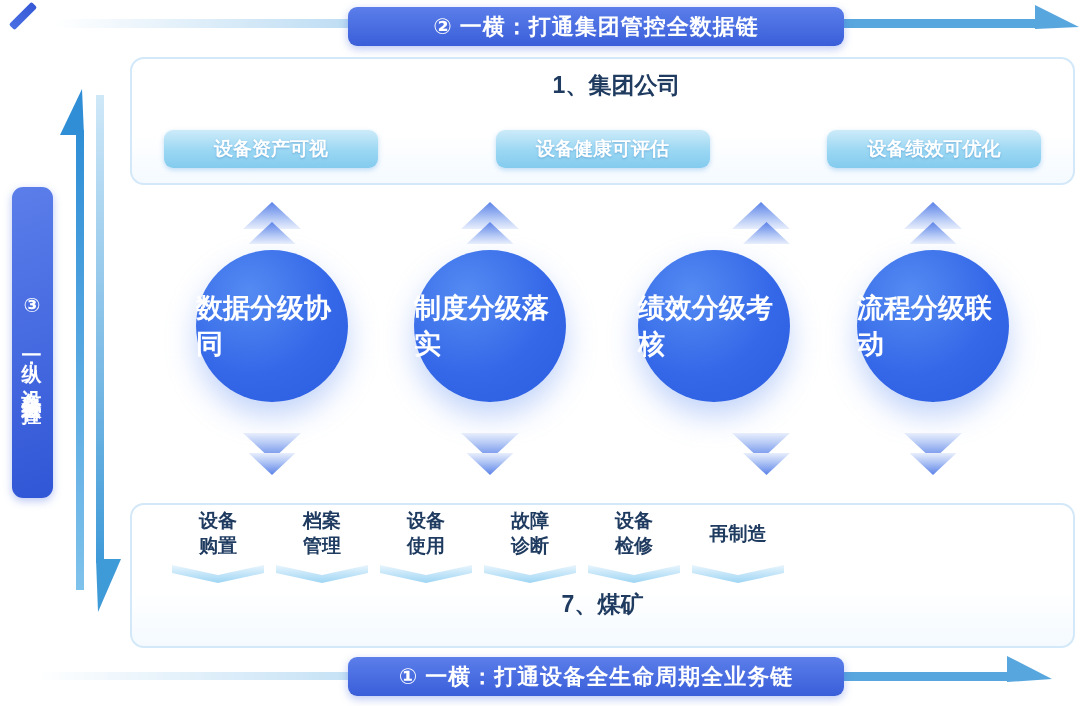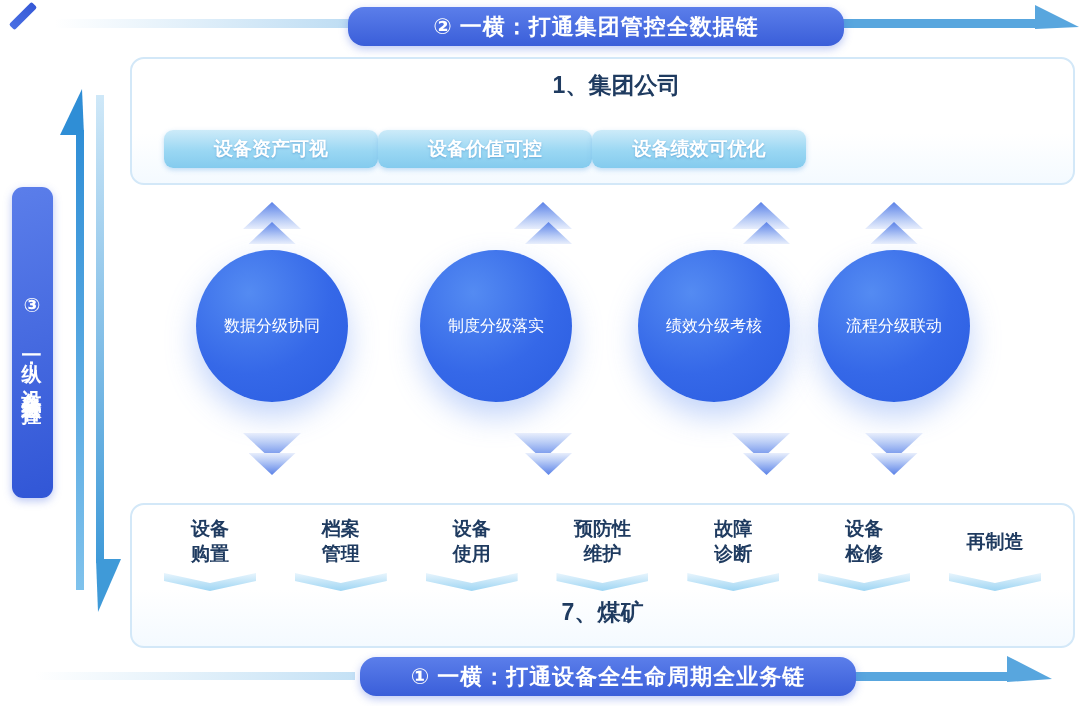--- a/index.html
+++ b/index.html
@@ -17,68 +17,68 @@
   .hline-right-top{position:absolute;left:838px;top:19px;width:205px;height:9px;background:#58a6de;}
   .head-top{position:absolute;left:1035px;top:5px;width:44px;height:24px;
     clip-path:polygon(0 0,100% 92%,0 100%);background:#58a6de;}
   .hline-left-bot{position:absolute;left:35px;top:672px;width:320px;height:8px;
     background:linear-gradient(90deg,rgba(255,255,255,0),#c4e1f5);}
   .hline-right-bot{position:absolute;left:838px;top:672px;width:172px;height:9px;background:#58a6de;}
   .head-bot{position:absolute;left:1007px;top:656px;width:45px;height:26px;
     clip-path:polygon(0 0,100% 88%,0 100%);background:#58a6de;}
 
   
-  .banner{position:absolute;left:348px;width:496px;height:39px;border-radius:16px;
+  .banner{position:absolute;left:348px;width:496px;height:39px;border-radius:9px;
     background:linear-gradient(180deg,#5b7eea,#3a5ed9);
     display:flex;align-items:center;justify-content:center;
     color:#ffffff;font-weight:bold;font-size:22px;letter-spacing:1px;
     box-shadow:0 3px 8px rgba(60,95,220,.35);}
   .banner.top{top:7px;}
-  .banner.bottom{top:657px;margin-left:12px;}
+  .banner.bottom{top:657px;}
 
   .left-banner{position:absolute;left:12px;top:187px;width:41px;height:311px;border-radius:11px;
     background:linear-gradient(160deg,#5b7eea,#3156d6);
     display:flex;align-items:center;justify-content:center;
     color:#ffffff;font-weight:bold;font-size:20px;
     writing-mode:vertical-rl;text-orientation:upright;letter-spacing:3px;
     box-shadow:0 3px 8px rgba(60,95,220,.35);}
 
   
   .wbox{position:absolute;left:130px;width:945px;border:2px solid #d3e8f8;border-radius:14px;
     background:linear-gradient(180deg,#ffffff 60%,#f4faff);box-sizing:border-box;}
   .wbox.group{top:57px;height:128px;}
   .wbox.mine{top:503px;height:145px;}
   .wbox-title{text-align:center;color:#1f3b60;font-weight:bold;font-size:23px;}
   .group .wbox-title{margin-top:11px;padding-left:28px;}
-  .pill-row{display:flex;padding:16px 32px;margin-top:13px;}
+  .pill-row{display:flex;justify-content:space-between;padding:16px 32px;margin-top:13px;}
   .pill{width:214px;height:38px;border-radius:9px;
     background:linear-gradient(180deg,#cdebf9 0%,#9ad7f3 55%,#84cbee 100%);
     display:flex;align-items:center;justify-content:center;
     color:#ffffff;font-weight:bold;font-size:19px;
     text-shadow:0 1px 2px rgba(70,140,200,.55);
     box-shadow:0 2px 5px rgba(120,180,230,.45);}
 
   
   .col{position:absolute;top:202px;width:164px;display:flex;flex-direction:column;align-items:center;}
   .chev{clip-path:polygon(50% 0,100% 100%,0 100%);
     background:linear-gradient(180deg,#5b82e8 0%,#b9ccf6 65%,#e8eefc 100%);}
   .chev.c1{width:58px;height:27px;}
   .chev.c2{width:47px;height:22px;margin-top:-7px;}
   .chev-down{clip-path:polygon(0 0,100% 0,50% 100%);
     background:linear-gradient(180deg,#e8eefc 0%,#b9ccf6 35%,#5b82e8 100%);}
   .chev-down.c1{width:58px;height:27px;}
   .chev-down.c2{width:47px;height:22px;margin-top:-7px;}
   .circle{width:152px;height:152px;border-radius:50%;margin-top:6px;margin-bottom:31px;
     background:radial-gradient(circle at 35% 28%,#548bf2 0%,#3568e8 55%,#2a5ce0 100%);
     display:flex;align-items:center;justify-content:center;
-    color:#ffffff;font-weight:normal;font-size:16px;
+    color:#ffffff;font-weight:bold;font-size:27px;
     box-shadow:0 14px 30px rgba(120,160,245,.45);}
 
   
-  .item-row{display:flex;justify-content:space-between;padding:0 26px;margin-top:10px;}
+  .item-row{display:flex;justify-content:flex-start;padding:0 34px;margin-top:2px;}
   .item{width:104px;display:flex;flex-direction:column;align-items:center;}
   .item-label{height:54px;display:flex;align-items:center;justify-content:center;text-align:center;
     color:#1f3b60;font-weight:bold;font-size:19px;line-height:1.3;white-space:pre-line;}
   .item-chev{width:92px;height:18px;margin-top:4px;
     clip-path:polygon(0 0,50% 55%,100% 0,100% 45%,50% 100%,0 45%);
     background:linear-gradient(180deg,#e8f5fd,#9ed5f3);}
   .mine .wbox-title{margin-top:6px;}
 </style>
 </head>
 <body>
@@ -111,47 +111,47 @@
     <polygon points="27,4 5,50 29,50" fill="#2f8ed6"></polygon>
     <rect x="21" y="45" width="8" height="460" fill="url(#gL)"></rect>
     <rect x="41" y="10" width="8" height="468" fill="url(#gR)"></rect>
     <polygon points="41,474 66,474 43,527" fill="#3f9ad8"></polygon>
   </svg>
 
   <div class="wbox group">
     <div class="wbox-title">1、集团公司</div>
     <div class="pill-row">
       <div class="pill">设备资产可视</div>
-      <div class="pill">设备价值可控</div>
+      <div class="pill">设备健康可评估</div>
       <div class="pill">设备绩效可优化</div>
     </div>
   </div>
 
   <div class="col" style="left:190px;">
     <div class="chev c1"></div>
     <div class="chev c2"></div>
     <div class="circle">数据分级协同</div>
     <div class="chev-down c1"></div>
     <div class="chev-down c2"></div>
   </div>
-  <div class="col" style="left:408px;align-items:flex-end;">
+  <div class="col" style="left:408px;">
     <div class="chev c1"></div>
     <div class="chev c2"></div>
     <div class="circle">制度分级落实</div>
     <div class="chev-down c1"></div>
     <div class="chev-down c2"></div>
   </div>
   <div class="col" style="left:626px;align-items:flex-end;">
     <div class="chev c1"></div>
     <div class="chev c2"></div>
     <div class="circle">绩效分级考核</div>
     <div class="chev-down c1"></div>
     <div class="chev-down c2"></div>
   </div>
-  <div class="col" style="left:812px;">
+  <div class="col" style="left:851px;">
     <div class="chev c1"></div>
     <div class="chev c2"></div>
     <div class="circle">流程分级联动</div>
     <div class="chev-down c1"></div>
     <div class="chev-down c2"></div>
   </div>
 
   <div class="wbox mine">
     <div class="item-row">
       <div class="item">
@@ -160,25 +160,20 @@
         <div class="item-chev"></div>
       </div>
       <div class="item">
         <div class="item-label">档案
 管理</div>
         <div class="item-chev"></div>
       </div>
       <div class="item">
         <div class="item-label">设备
 使用</div>
-        <div class="item-chev"></div>
-      </div>
-      <div class="item">
-        <div class="item-label">预防性
-维护</div>
         <div class="item-chev"></div>
       </div>
       <div class="item">
         <div class="item-label">故障
 诊断</div>
         <div class="item-chev"></div>
       </div>
       <div class="item">
         <div class="item-label">设备
 检修</div>

